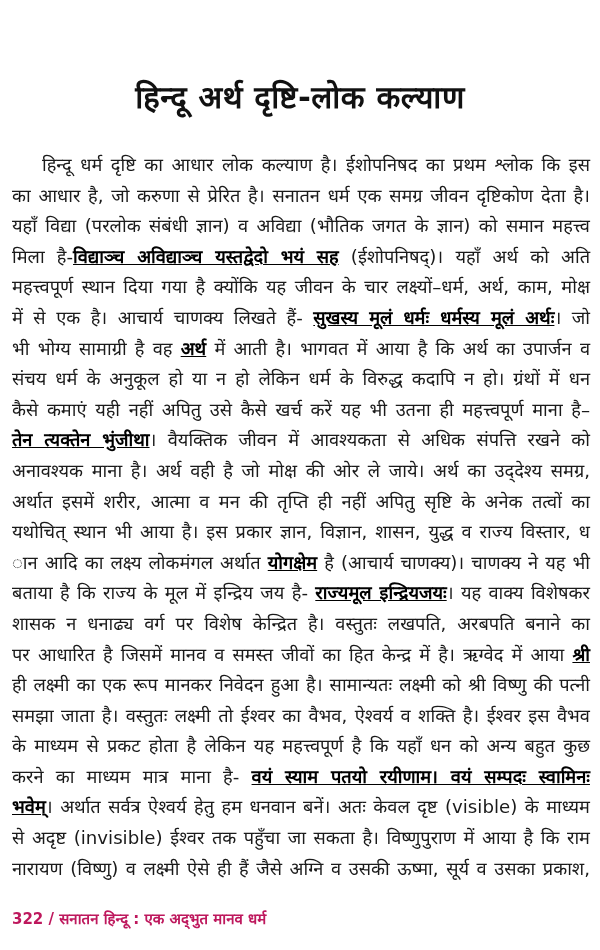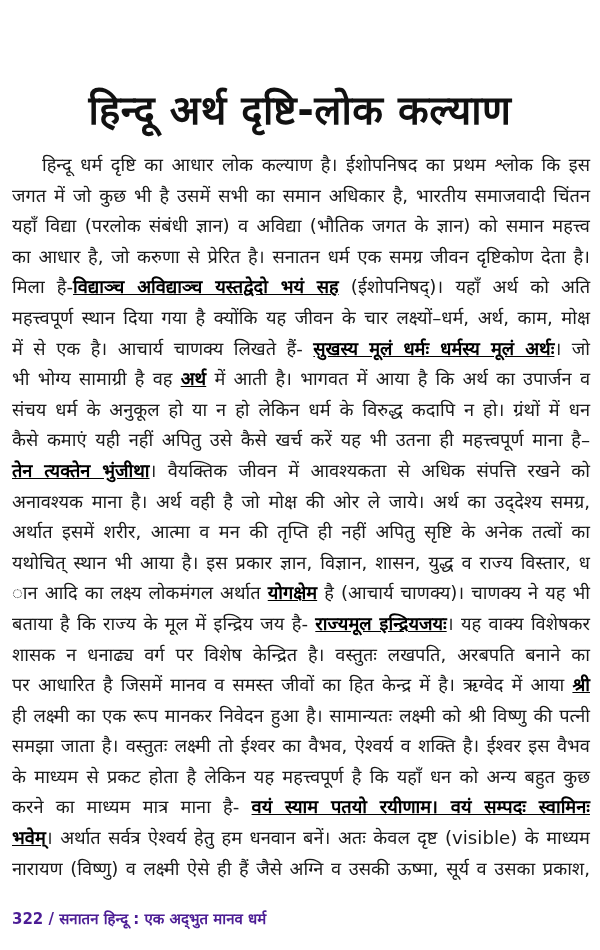--- a/index.html
+++ b/index.html
@@ -14,21 +14,21 @@
       overflow: hidden;
       font-family: "DejaVu Sans", "Liberation Sans", sans-serif;
       color: #1a1a1a;
     }
     .page-title {
       position: absolute;
       top: 54px;
       left: 0;
       width: 600px;
       text-align: center;
-      font-size: 40px;
+      font-size: 31px;
       font-weight: bold;
       letter-spacing: 0.5px;
       color: #111;
     }
     .body-text {
       position: absolute;
       top: 150px;
       left: 12px;
       width: 578px;
     }
@@ -51,48 +51,48 @@
       font-weight: bold;
       color: #000;
       text-decoration: underline;
     }
     .footer {
       position: absolute;
       top: 908px;
       left: 12px;
       font-size: 15px;
       font-weight: bold;
-      color: #4c1d95;
+      color: #be185d;
     }
   </style>
 </head>
 <body>
 
 <h1 class="page-title">हिन्दू अर्थ दृष्टि-लोक कल्याण</h1>
 
 <div class="body-text" id="body-text">
     <div class="line first"><span>हिन्दू धर्म दृष्टि का आधार लोक कल्याण है। ईशोपनिषद का प्रथम श्लोक कि इस</span></div>
-    <div class="line"><span>जगत में जो कुछ भी है उसमें सभी का समान अधिकार है, भारतीय समाजवादी चिंतन</span></div>
+    <div class="line"><span>का आधार है, जो करुणा से प्रेरित है। सनातन धर्म एक समग्र जीवन दृष्टिकोण देता है।</span></div>
     <div class="line"><span>यहाँ विद्या (परलोक संबंधी ज्ञान) व अविद्या (भौतिक जगत के ज्ञान) को समान महत्त्व</span></div>
-    <div class="line"><span>का आधार है, जो करुणा से प्रेरित है। सनातन धर्म एक समग्र जीवन दृष्टिकोण देता है।</span></div>
     <div class="line"><span>मिला है-</span><b>विद्याञ्च अविद्याञ्च यस्तद्वेदो भयं सह</b><span> (ईशोपनिषद्)। यहाँ अर्थ को अति</span></div>
     <div class="line"><span>महत्त्वपूर्ण स्थान दिया गया है क्योंकि यह जीवन के चार लक्ष्यों–धर्म, अर्थ, काम, मोक्ष</span></div>
     <div class="line"><span>में से एक है। आचार्य चाणक्य लिखते हैं- </span><b>सुखस्य मूलं धर्मः धर्मस्य मूलं अर्थः</b><span>। जो</span></div>
     <div class="line"><span>भी भोग्य सामाग्री है वह </span><b>अर्थ</b><span> में आती है। भागवत में आया है कि अर्थ का उपार्जन व</span></div>
     <div class="line"><span>संचय धर्म के अनुकूल हो या न हो लेकिन धर्म के विरुद्ध कदापि न हो। ग्रंथों में धन</span></div>
     <div class="line"><span>कैसे कमाएं यही नहीं अपितु उसे कैसे खर्च करें यह भी उतना ही महत्त्वपूर्ण माना है–</span></div>
     <div class="line"><b>तेन त्यक्तेन भुंजीथा</b><span>। वैयक्तिक जीवन में आवश्यकता से अधिक संपत्ति रखने को</span></div>
     <div class="line"><span>अनावश्यक माना है। अर्थ वही है जो मोक्ष की ओर ले जाये। अर्थ का उद्‌देश्य समग्र,</span></div>
     <div class="line"><span>अर्थात इसमें शरीर, आत्मा व मन की तृप्ति ही नहीं अपितु सृष्टि के अनेक तत्वों का</span></div>
     <div class="line"><span>यथोचित् स्थान भी आया है। इस प्रकार ज्ञान, विज्ञान, शासन, युद्ध व राज्य विस्तार, ध</span></div>
     <div class="line"><span>ान आदि का लक्ष्य लोकमंगल अर्थात </span><b>योगक्षेम</b><span> है (आचार्य चाणक्य)। चाणक्य ने यह भी</span></div>
     <div class="line"><span>बताया है कि राज्य के मूल में इन्द्रिय जय है- </span><b>राज्यमूल इन्द्रियजयः</b><span>। यह वाक्य विशेषकर</span></div>
     <div class="line"><span>शासक न धनाढ्य वर्ग पर विशेष केन्द्रित है। वस्तुतः लखपति, अरबपति बनाने का</span></div>
     <div class="line"><span>पर आधारित है जिसमें मानव व समस्त जीवों का हित केन्द्र में है। ऋग्वेद में आया </span><b>श्री</b></div>
     <div class="line"><span>ही लक्ष्मी का एक रूप मानकर निवेदन हुआ है। सामान्यतः लक्ष्मी को श्री विष्णु की पत्नी</span></div>
     <div class="line"><span>समझा जाता है। वस्तुतः लक्ष्मी तो ईश्वर का वैभव, ऐश्वर्य व शक्ति है। ईश्वर इस वैभव</span></div>
     <div class="line"><span>के माध्यम से प्रकट होता है लेकिन यह महत्त्वपूर्ण है कि यहाँ धन को अन्य बहुत कुछ</span></div>
     <div class="line"><span>करने का माध्यम मात्र माना है- </span><b>वयं स्याम पतयो रयीणाम। वयं सम्पदः स्वामिनः</b></div>
     <div class="line"><b>भवेम्</b><span>। अर्थात सर्वत्र ऐश्वर्य हेतु हम धनवान बनें। अतः केवल दृष्ट (visible) के माध्यम</span></div>
+    <div class="line"><span>से अदृष्ट (invisible) ईश्वर तक पहुँचा जा सकता है। विष्णुपुराण में आया है कि राम</span></div>
     <div class="line last"><span>नारायण (विष्णु) व लक्ष्मी ऐसे ही हैं जैसे अग्नि व उसकी ऊष्मा, सूर्य व उसका प्रकाश,</span></div>
   </div>
 
 <div class="footer">322 / सनातन हिन्दू : एक अद्‌भुत मानव धर्म</div>
 
 </body></html>

